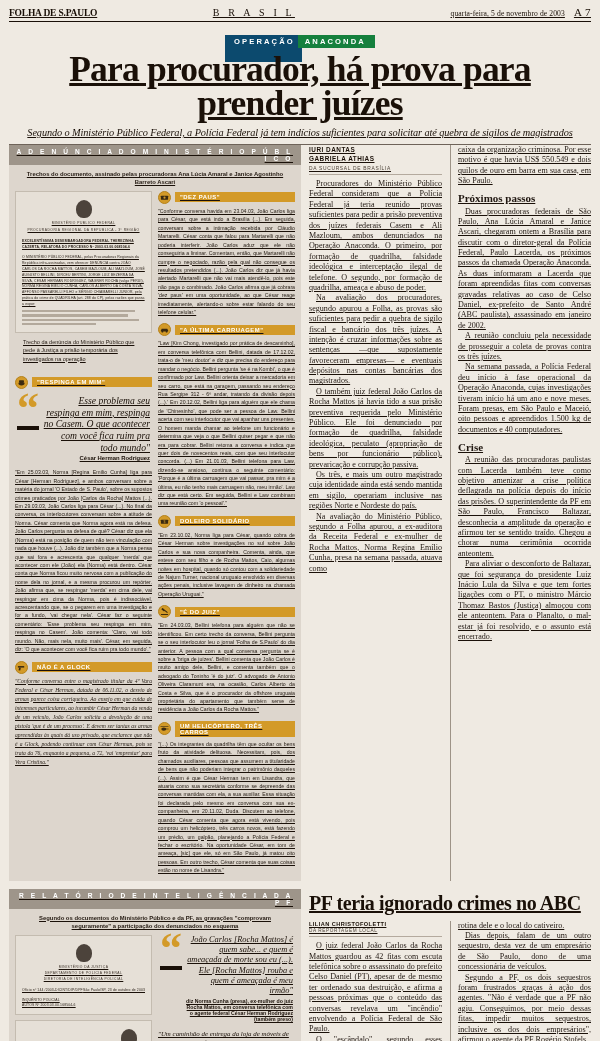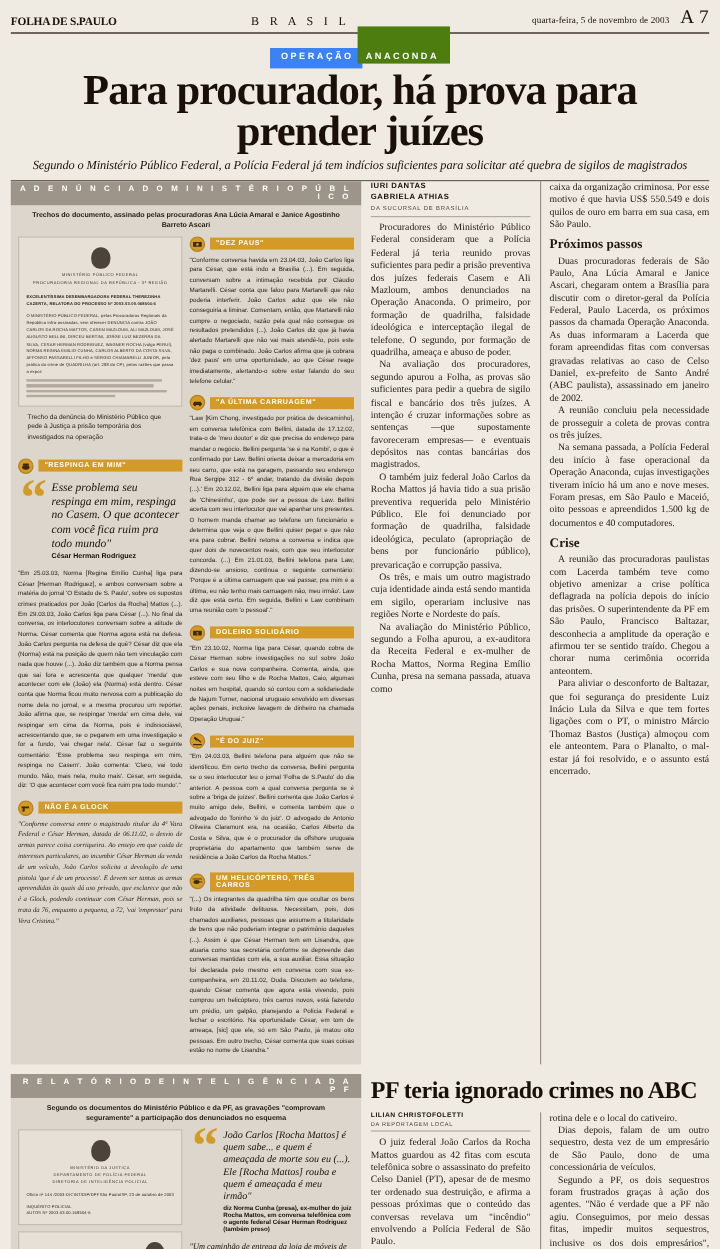--- a/index.html
+++ b/index.html
@@ -3,40 +3,40 @@
 <meta charset="utf-8">
 <style>
   * { box-sizing: border-box; margin:0; padding:0; }
   html,body { width:600px; height:1041px; }
   body {
     background:#efeae2;
     font-family:"Liberation Serif", serif;
     color:#1a1008;
     -webkit-font-smoothing:none;
   }
-  .page { width:600px; height:834px; position:relative; padding:0 9px; }
+  .page { width:600px; height:834px; position:relative; padding:0 9px;text-decoration:underline; }
 
   
   .masthead { display:flex; align-items:flex-end; justify-content:space-between;
               padding:6px 0 3px 0; }
   .mh-logo { font-family:"Liberation Serif", serif; font-weight:bold; font-size:9.5px;
              letter-spacing:-0.2px; color:#1a1008; }
   .mh-section { font-family:"Liberation Serif", serif; font-size:10px; letter-spacing:3.2px;
                 color:#1a1008; margin-left:-40px;}
   .mh-right { display:flex; align-items:baseline; gap:9px; font-size:7.6px; }
   .mh-date { color:#1a1008; letter-spacing:0.1px;}
-  .mh-page { font-size:16px; letter-spacing:0.5px;text-align:right;}
+  .mh-page { font-size:11px; letter-spacing:0.5px;text-align:right;}
   .rule-top { border-top:1.6px solid #1a1008; margin-bottom:8px; }
 
   
   .optag-wrap { text-align:center; margin:2px 0 4px 0; }
   .optag { display:inline-block; font-family:"Liberation Sans", sans-serif;
            font-size:7.6px; letter-spacing:2.1px; font-weight:bold; }
-  .optag .a { background:#3b82f6; color:#fff; padding:2px 7px 6px 9px; }
-  .optag .b { background:#4d7c0f; color:#fff; padding:20px 9px 2px 7px; margin-left:-4px;}
+  .optag .a { background:#0c4a6e; color:#fff; padding:2px 7px 16px 9px; }
+  .optag .b { background:#15803d; color:#fff; padding:2px 9px 2px 7px; margin-left:-4px;}
 
   
   h1.head { font-family:"Liberation Serif", serif; font-weight:bold; font-size:35.5px;
             line-height:0.97; text-align:center; letter-spacing:-0.8px; margin:2px 0 6px 0; }
   .subhead { font-family:"Liberation Serif", serif; font-style:italic; font-size:10.3px;
              text-align:center; letter-spacing:-0.1px; margin-bottom:6px; }
   .rule-thin { border-top:0.7px solid #6e6359; margin:5px 0 0 0; }
 
   
   .main { display:flex; gap:0; }
@@ -76,21 +76,21 @@
   .qlabel { flex:1; background:#d39a28; color:#fff; font-family:"Liberation Sans",sans-serif;
             font-weight:bold; font-size:5.9px; letter-spacing:0.5px; padding:2px 4px 2px 5px; }
   .qtext { font-family:"Liberation Sans",sans-serif; font-size:5.2px; line-height:1.62;
            text-align:justify; color:#241b13; }
   .qtext.serif { font-family:"Liberation Serif",serif; font-size:5.6px; }
 
   
   .pull { display:flex; gap:4px; margin:6px 2px 7px 2px; }
   .pull-mark { font-family:"Liberation Serif",serif; font-size:44px; color:#d39a28;
                line-height:0.62; font-weight:bold; flex:0 0 auto; }
-  .pull-body { flex:1; }
+  .pull-body { flex:1;text-align:right; }
   .pull-q { font-family:"Liberation Serif",serif; font-style:italic; font-size:9.6px;
             line-height:1.22; color:#1a1008; }
   .pull-attr { font-family:"Liberation Sans",sans-serif; font-weight:bold; font-size:5.9px;
                margin-top:2px; color:#1a1008; }
   .pull-attr.small { font-size:5.2px; }
 
   
   .byline { font-family:"Liberation Sans",sans-serif; font-weight:bold; font-size:6.4px;
             letter-spacing:0.5px; line-height:1.5; color:#1a1008; }
   .byline-sub { font-family:"Liberation Sans",sans-serif; font-size:4.9px; letter-spacing:0.7px;

